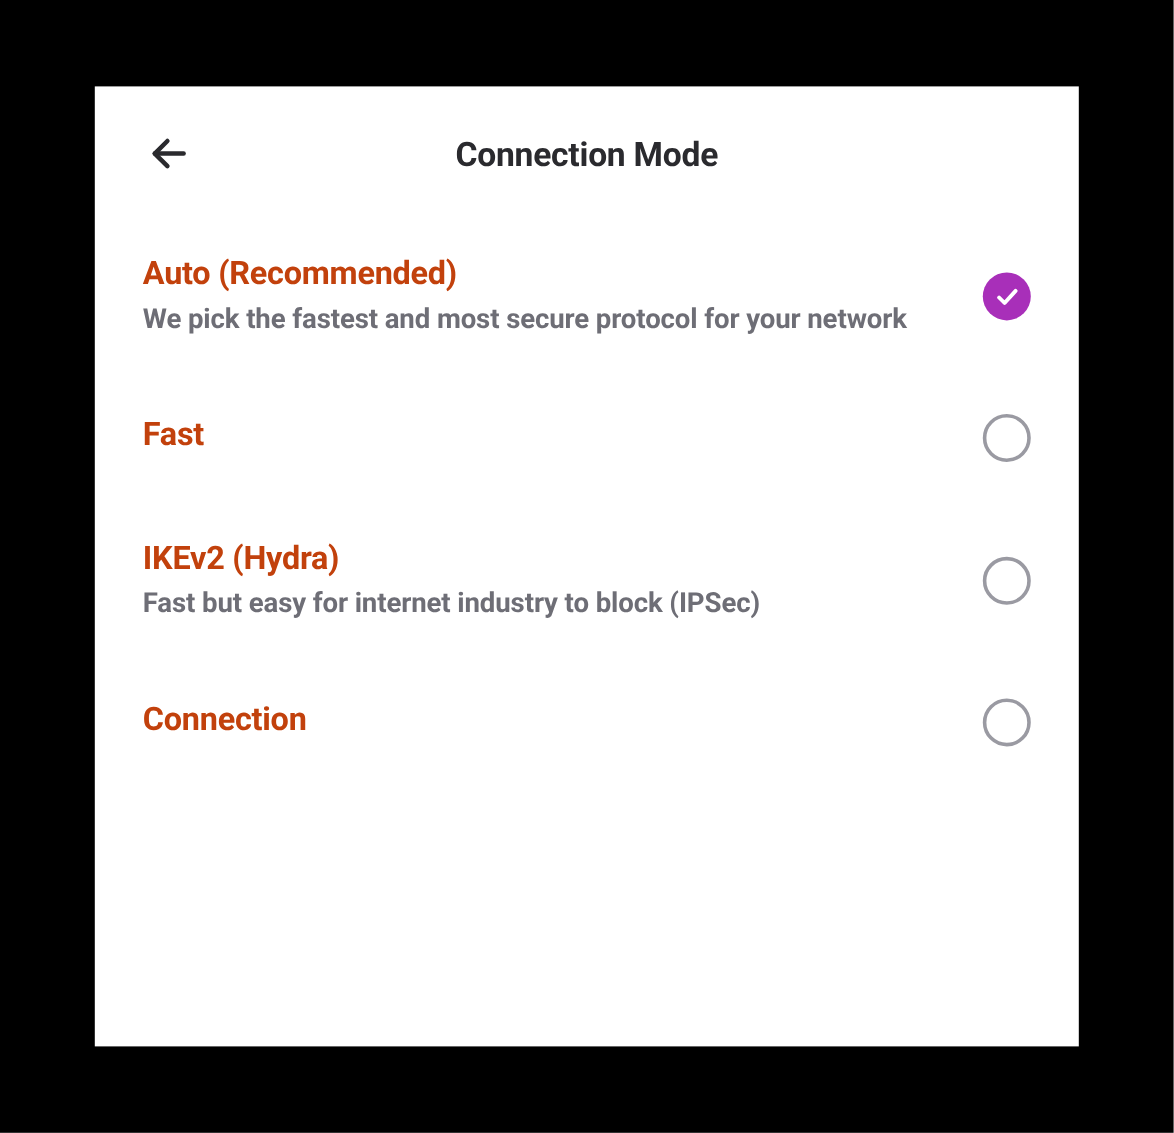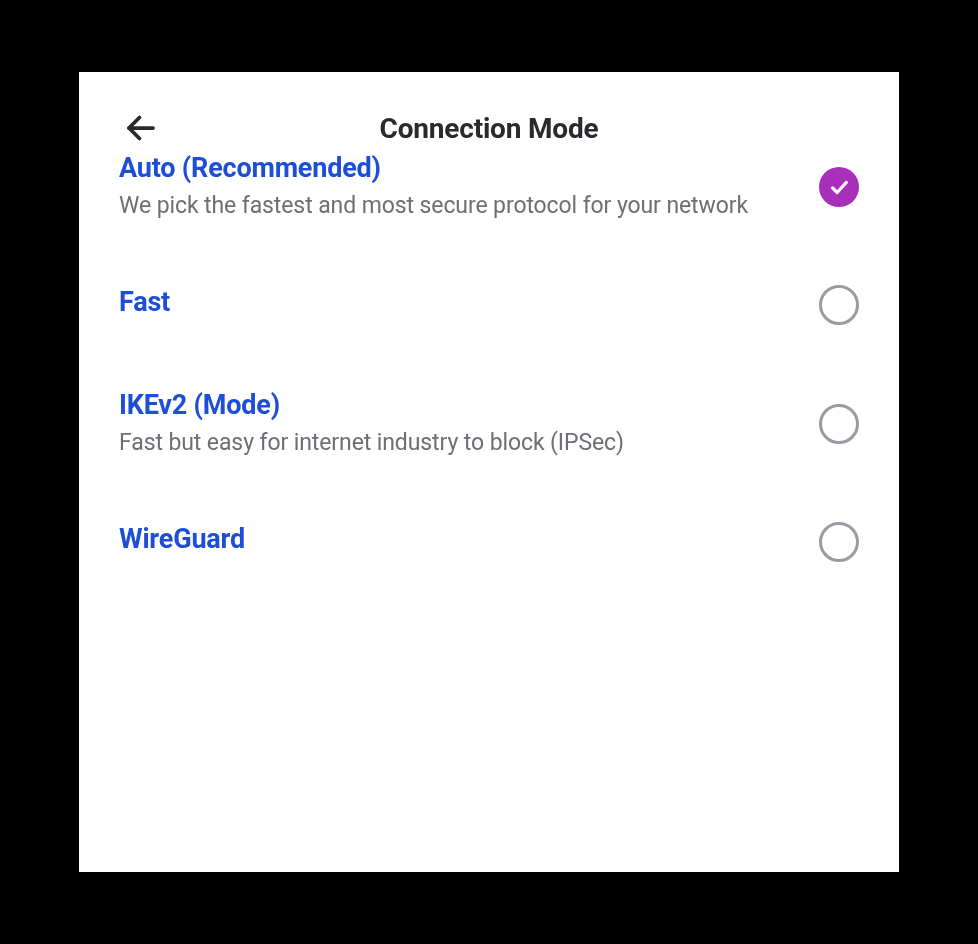--- a/index.html
+++ b/index.html
@@ -22,20 +22,21 @@
       height: 800px;
       padding: 32px 40px;
       position: relative;
     }
     .header {
       display: flex;
       align-items: center;
       justify-content: center;
       position: relative;
       height: 48px;
+      margin-bottom: 60px;
     }
     .back-btn {
       position: absolute;
       left: 0;
       top: 50%;
       transform: translateY(-50%);
       background: none;
       border: none;
       cursor: pointer;
       padding: 4px;
@@ -70,27 +71,27 @@
       gap: 24px;
       cursor: pointer;
     }
     .option-text {
       flex: 1;
       min-width: 0;
     }
     .option-title {
       font-size: 27px;
       font-weight: 700;
-      color: #1d4ed8;
+      color: #c2410c;
       margin-bottom: 6px;
       letter-spacing: -0.2px;
     }
     .option-desc {
       font-size: 23px;
-      font-weight: 400;
+      font-weight: 700;
       color: #6e6e76;
       line-height: 1.35;
       letter-spacing: -0.1px;
     }
     .radio {
       flex-shrink: 0;
       width: 40px;
       height: 40px;
       border-radius: 50%;
       border: 3px solid #9a9aa2;
@@ -144,27 +145,27 @@
 
     <div class="option-row">
       <div class="option-text">
         <div class="option-title">Fast</div>
       </div>
       <div class="radio"></div>
     </div>
 
     <div class="option-row">
       <div class="option-text">
-        <div class="option-title">IKEv2 (Mode)</div>
+        <div class="option-title">IKEv2 (Hydra)</div>
         <div class="option-desc">Fast but easy for internet industry to block (IPSec)</div>
       </div>
       <div class="radio"></div>
     </div>
 
     <div class="option-row">
       <div class="option-text">
-        <div class="option-title">WireGuard</div>
+        <div class="option-title">Connection</div>
       </div>
       <div class="radio"></div>
     </div>
 
   </div>
 </div>
 
 </body></html>

